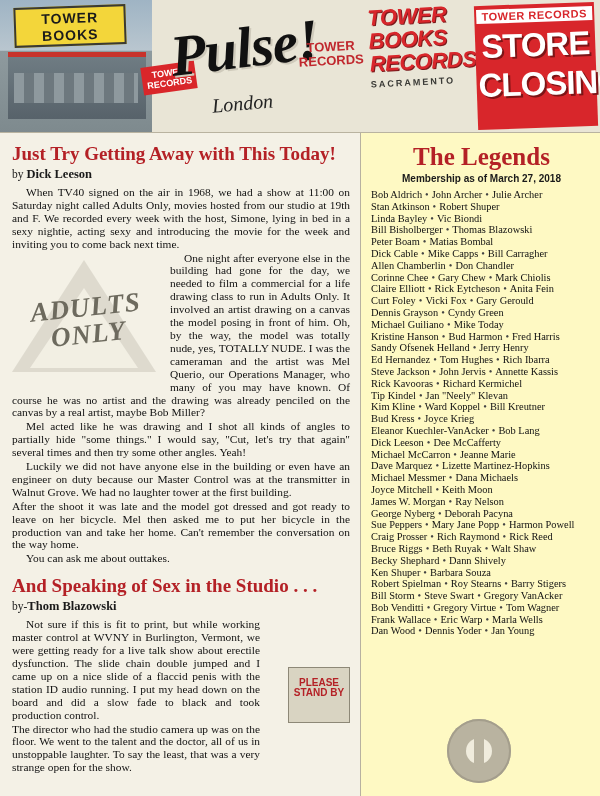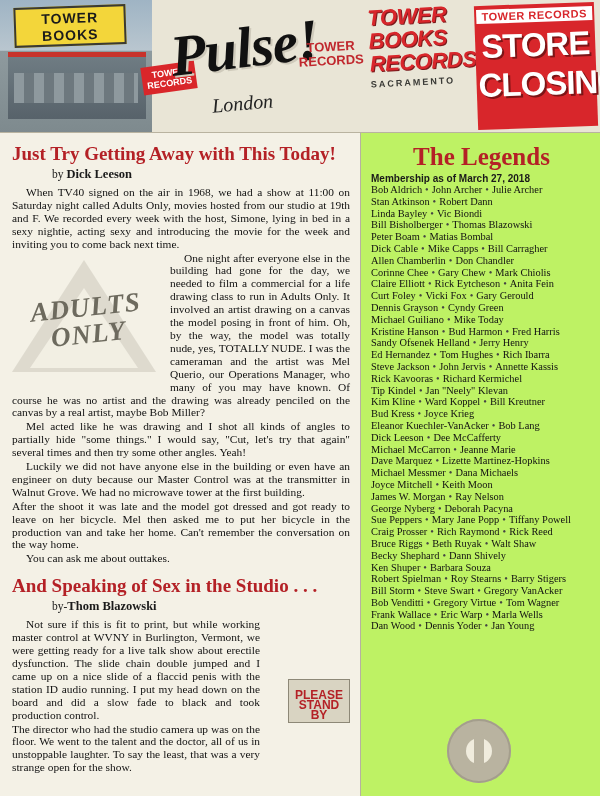--- a/index.html
+++ b/index.html
@@ -181,40 +181,39 @@
   }
   .col-left {
     width: 360px;
     padding: 6px 10px 0 12px;
     box-sizing: border-box;
     position: relative;
   }
   .col-right {
     width: 240px;
     border-left: 1px solid #b7b1a0;
-    background: #bef264;
+    background: #fef9c3;
     padding: 8px 8px 0 10px;
     box-sizing: border-box;
     position: relative;
   }
 
   .headline {
     font-family: "Liberation Serif", serif;
     font-weight: bold;
     font-size: 19px;
     color: #b42126;
     margin: 4px 0 2px 0;
     line-height: 22px;
   }
   .byline {
     font-family: "Liberation Serif", serif;
     font-size: 11.5px;
     color: #1a1a1a;
     margin-bottom: 4px;
-    margin-left: 40px;
   }
   .byline b { font-weight: bold; font-size: 12.5px; }
   .para {
     font-size: 11.4px;
     line-height: 12.9px;
     text-align: justify;
     text-indent: 14px;
     margin: 0 0 1px 0;
     color: #111;
   }
@@ -256,48 +255,49 @@
     color: #6d6a5e;
     transform: rotate(-6deg);
     letter-spacing: 1px;
   }
 
   .standby {
     position: absolute;
     right: 10px;
     bottom: 74px;
     width: 62px;
-    height: 44px;
+    height: 56px;
     background: #d9d4c2;
     border: 1px solid #8d8877;
     color: #b42126;
     font-family: "Liberation Sans", sans-serif;
     font-weight: bold;
-    font-size: 12px;
+    font-size: 10px;
     line-height: 10px;
     text-align: center;
     padding-top: 10px;
     box-sizing: border-box;
   }
 
   
   .legends-title {
     text-align: center;
     font-family: "Liberation Serif", serif;
     font-weight: bold;
     font-size: 25px;
     color: #b42126;
     margin: 2px 0 2px 0;
   }
   .legends-sub {
-    text-align: left;
+    text-align: center;
     font-family: "Liberation Sans", sans-serif;
     font-weight: bold;
     font-size: 10px;
     color: #1a1a1a;
+    margin-bottom: 5px;
   }
   .legend-line {
     font-family: "Liberation Serif", serif;
     font-size: 10.4px;
     line-height: 11.8px;
     color: #111;
     white-space: nowrap;
   }
   .dot { color: #444; padding: 0 3px; }
 
@@ -374,41 +374,41 @@
       <p class="para">When TV40 signed on the air in 1968, we had a show at 11:00 on Saturday night called Adults Only, movies hosted from our studio at 19th and F. We recorded every week with the host, Simone, lying in bed in a sexy nightie, acting sexy and introducing the movie for the week and inviting you to come back next time.</p>
 
       <div class="adults-only">
         <div class="triangle"></div>
         <div class="triangle-in"></div>
         <div class="ao-text">ADULTS ONLY</div>
       </div>
 
       <p class="para">One night after everyone else in the building had gone for the day, we needed to film a commercial for a life drawing class to run in Adults Only. It involved an artist drawing on a canvas the model posing in front of him. Oh, by the way, the model was totally nude, yes, TOTALLY NUDE. I was the cameraman and the artist was Mel Querio, our Operations Manager, who many of you may have known. Of course he was no artist and the drawing was already penciled on the canvas by a real artist, maybe Bob Miller?</p>
       <p class="para">Mel acted like he was drawing and I shot all kinds of angles to partially hide "some things." I would say, "Cut, let's try that again" several times and then try some other angles. Yeah!</p>
-      <p class="para">Luckily we did not have anyone else in the building or even have an engineer on duty because our Master Control was at the transmitter in Walnut Grove. We had no microwave tower at the first building.</p>
+      <p class="para">Luckily we did not have anyone else in the building or even have an engineer on duty because our Master Control was at the transmitter in Walnut Grove. We had no laughter tower at the first building.</p>
       <p class="para noindent">After the shoot it was late and the model got dressed and got ready to leave on her bicycle. Mel then asked me to put her bicycle in the production van and take her home. Can't remember the conversation on the way home.</p>
       <p class="para">You can ask me about outtakes.</p>
 
       <h1 class="headline" style="margin-top:10px">And Speaking of Sex in the Studio . . .</h1>
       <div class="byline">
         <span>by-</span><b>Thom Blazowski</b>
       </div>
 
       <p class="para" style="width:248px">Not sure if this is fit to print, but while working master control at WVNY in Burlington, Vermont, we were getting ready for a live talk show about erectile dysfunction. The slide chain double jumped and I came up on a nice slide of a flaccid penis with the station ID audio running. I put my head down on the board and did a slow fade to black and took production control.</p>
       <p class="para noindent" style="width:248px">The director who had the studio camera up was on the floor. We went to the talent and the doctor, all of us in unstoppable laughter. To say the least, that was a very strange open for the show.</p>
 
       <div class="standby">PLEASE STAND BY</div>
     </div>
 
     <div class="col-right">
       <div class="legends-title">The Legends</div>
       <div class="legends-sub">Membership as of March 27, 2018</div>
       <div id="legend-list">
           <div class="legend-line"><span>Bob Aldrich</span><span class="dot">•</span><span>John Archer</span><span class="dot">•</span><span>Julie Archer</span></div>
-          <div class="legend-line"><span>Stan Atkinson</span><span class="dot">•</span><span>Robert Dann</span></div>
+          <div class="legend-line"><span>Stan Atkinson</span><span class="dot">•</span><span>Robert Shuper</span></div>
           <div class="legend-line"><span>Linda Bayley</span><span class="dot">•</span><span>Vic Biondi</span></div>
           <div class="legend-line"><span>Bill Bisholberger</span><span class="dot">•</span><span>Thomas Blazowski</span></div>
           <div class="legend-line"><span>Peter Boam</span><span class="dot">•</span><span>Matias Bombal</span></div>
           <div class="legend-line"><span>Dick Cable</span><span class="dot">•</span><span>Mike Capps</span><span class="dot">•</span><span>Bill Carragher</span></div>
           <div class="legend-line"><span>Allen Chamberlin</span><span class="dot">•</span><span>Don Chandler</span></div>
           <div class="legend-line"><span>Corinne Chee</span><span class="dot">•</span><span>Gary Chew</span><span class="dot">•</span><span>Mark Chiolis</span></div>
           <div class="legend-line"><span>Claire Elliott</span><span class="dot">•</span><span>Rick Eytcheson</span><span class="dot">•</span><span>Anita Fein</span></div>
           <div class="legend-line"><span>Curt Foley</span><span class="dot">•</span><span>Vicki Fox</span><span class="dot">•</span><span>Gary Gerould</span></div>
           <div class="legend-line"><span>Dennis Grayson</span><span class="dot">•</span><span>Cyndy Green</span></div>
           <div class="legend-line"><span>Michael Guiliano</span><span class="dot">•</span><span>Mike Today</span></div>
@@ -421,21 +421,21 @@
           <div class="legend-line"><span>Kim Kline</span><span class="dot">•</span><span>Ward Koppel</span><span class="dot">•</span><span>Bill Kreutner</span></div>
           <div class="legend-line"><span>Bud Kress</span><span class="dot">•</span><span>Joyce Krieg</span></div>
           <div class="legend-line"><span>Eleanor Kuechler-VanAcker</span><span class="dot">•</span><span>Bob Lang</span></div>
           <div class="legend-line"><span>Dick Leeson</span><span class="dot">•</span><span>Dee McCafferty</span></div>
           <div class="legend-line"><span>Michael McCarron</span><span class="dot">•</span><span>Jeanne Marie</span></div>
           <div class="legend-line"><span>Dave Marquez</span><span class="dot">•</span><span>Lizette Martinez-Hopkins</span></div>
           <div class="legend-line"><span>Michael Messmer</span><span class="dot">•</span><span>Dana Michaels</span></div>
           <div class="legend-line"><span>Joyce Mitchell</span><span class="dot">•</span><span>Keith Moon</span></div>
           <div class="legend-line"><span>James W. Morgan</span><span class="dot">•</span><span>Ray Nelson</span></div>
           <div class="legend-line"><span>George Nyberg</span><span class="dot">•</span><span>Deborah Pacyna</span></div>
-          <div class="legend-line"><span>Sue Peppers</span><span class="dot">•</span><span>Mary Jane Popp</span><span class="dot">•</span><span>Tiffany Powell</span></div>
+          <div class="legend-line"><span>Sue Peppers</span><span class="dot">•</span><span>Mary Jane Popp</span><span class="dot">•</span><span>Harmon Powell</span></div>
           <div class="legend-line"><span>Craig Prosser</span><span class="dot">•</span><span>Rich Raymond</span><span class="dot">•</span><span>Rick Reed</span></div>
           <div class="legend-line"><span>Bruce Riggs</span><span class="dot">•</span><span>Beth Ruyak</span><span class="dot">•</span><span>Walt Shaw</span></div>
           <div class="legend-line"><span>Becky Shephard</span><span class="dot">•</span><span>Dann Shively</span></div>
           <div class="legend-line"><span>Ken Shuper</span><span class="dot">•</span><span>Barbara Souza</span></div>
           <div class="legend-line"><span>Robert Spielman</span><span class="dot">•</span><span>Roy Stearns</span><span class="dot">•</span><span>Barry Stigers</span></div>
           <div class="legend-line"><span>Bill Storm</span><span class="dot">•</span><span>Steve Swart</span><span class="dot">•</span><span>Gregory VanAcker</span></div>
           <div class="legend-line"><span>Bob Venditti</span><span class="dot">•</span><span>Gregory Virtue</span><span class="dot">•</span><span>Tom Wagner</span></div>
           <div class="legend-line"><span>Frank Wallace</span><span class="dot">•</span><span>Eric Warp</span><span class="dot">•</span><span>Marla Wells</span></div>
           <div class="legend-line"><span>Dan Wood</span><span class="dot">•</span><span>Dennis Yoder</span><span class="dot">•</span><span>Jan Young</span></div>
         </div>

